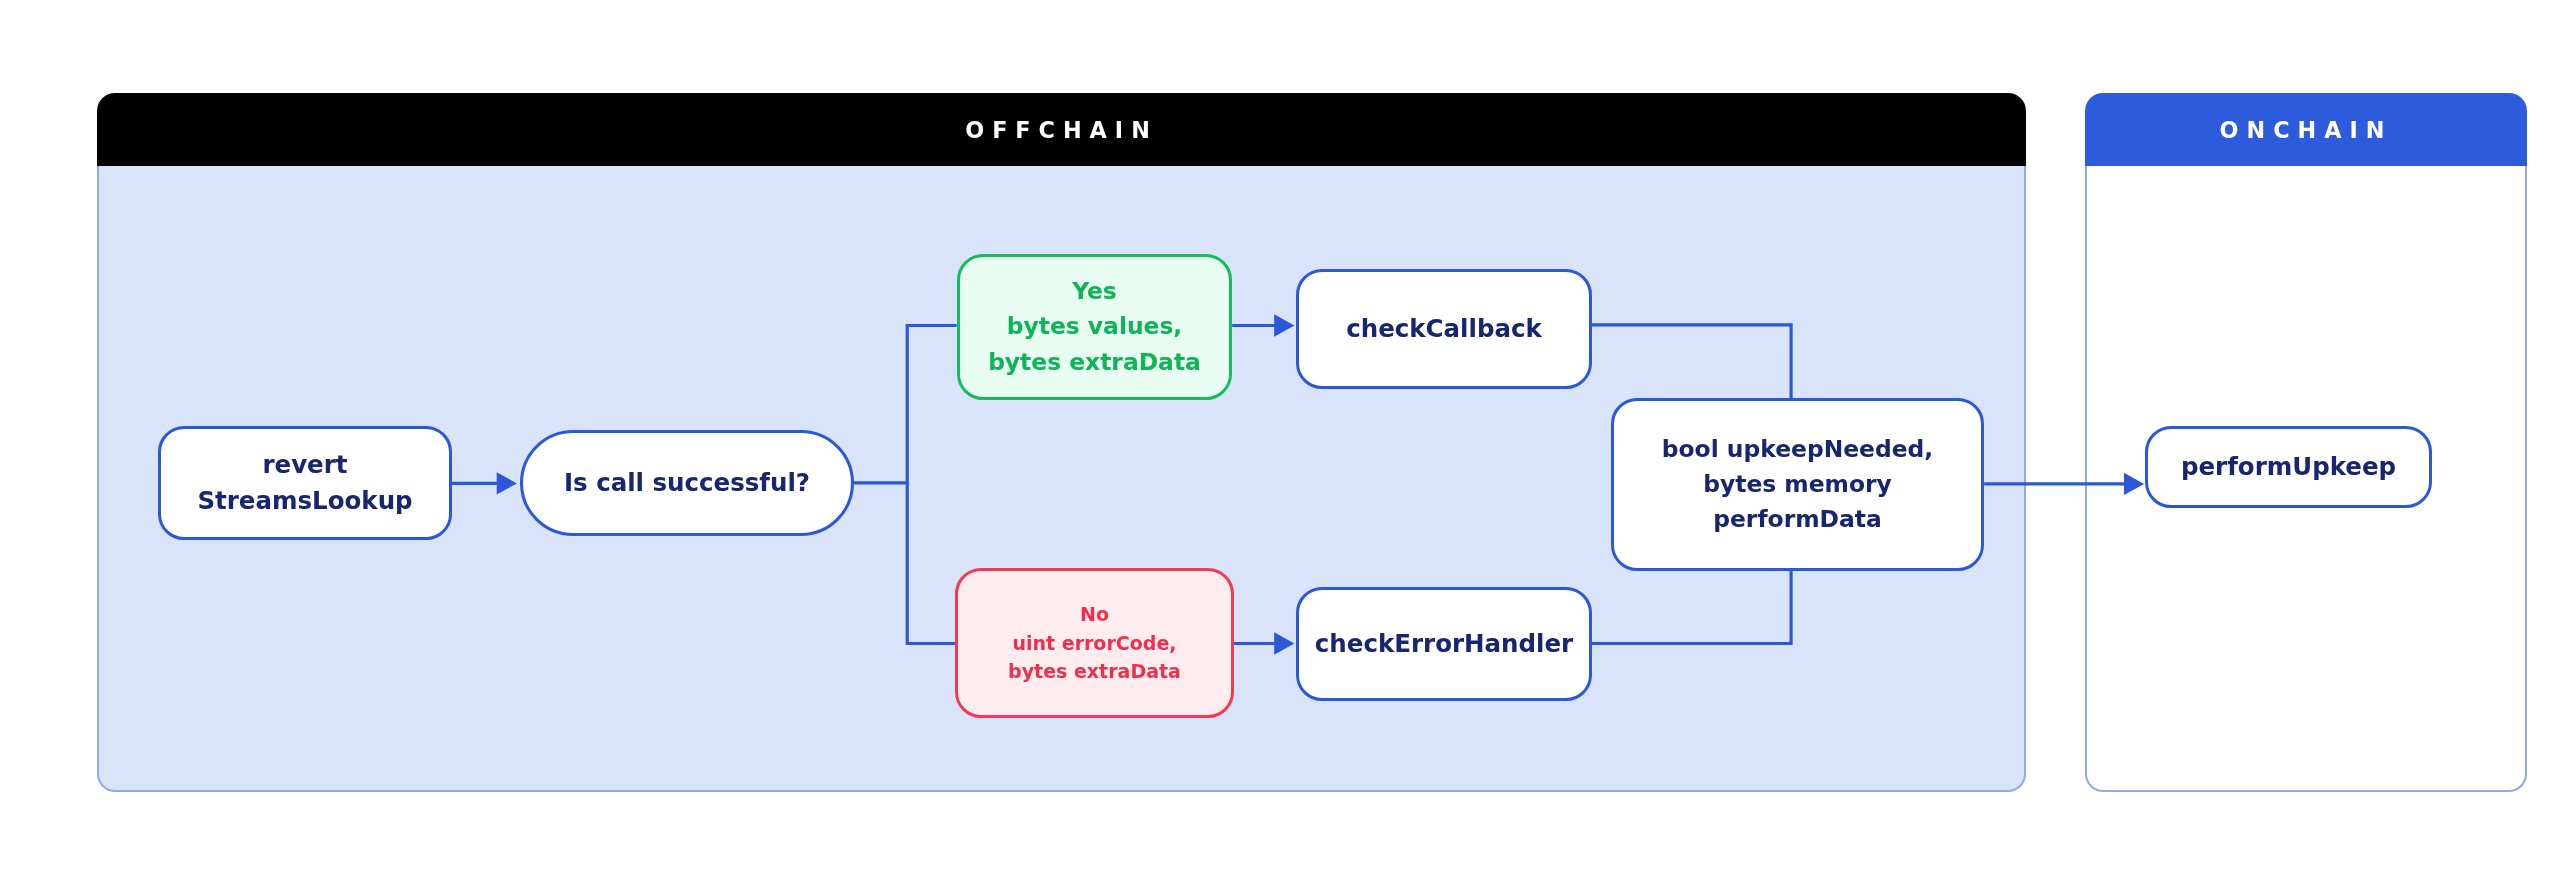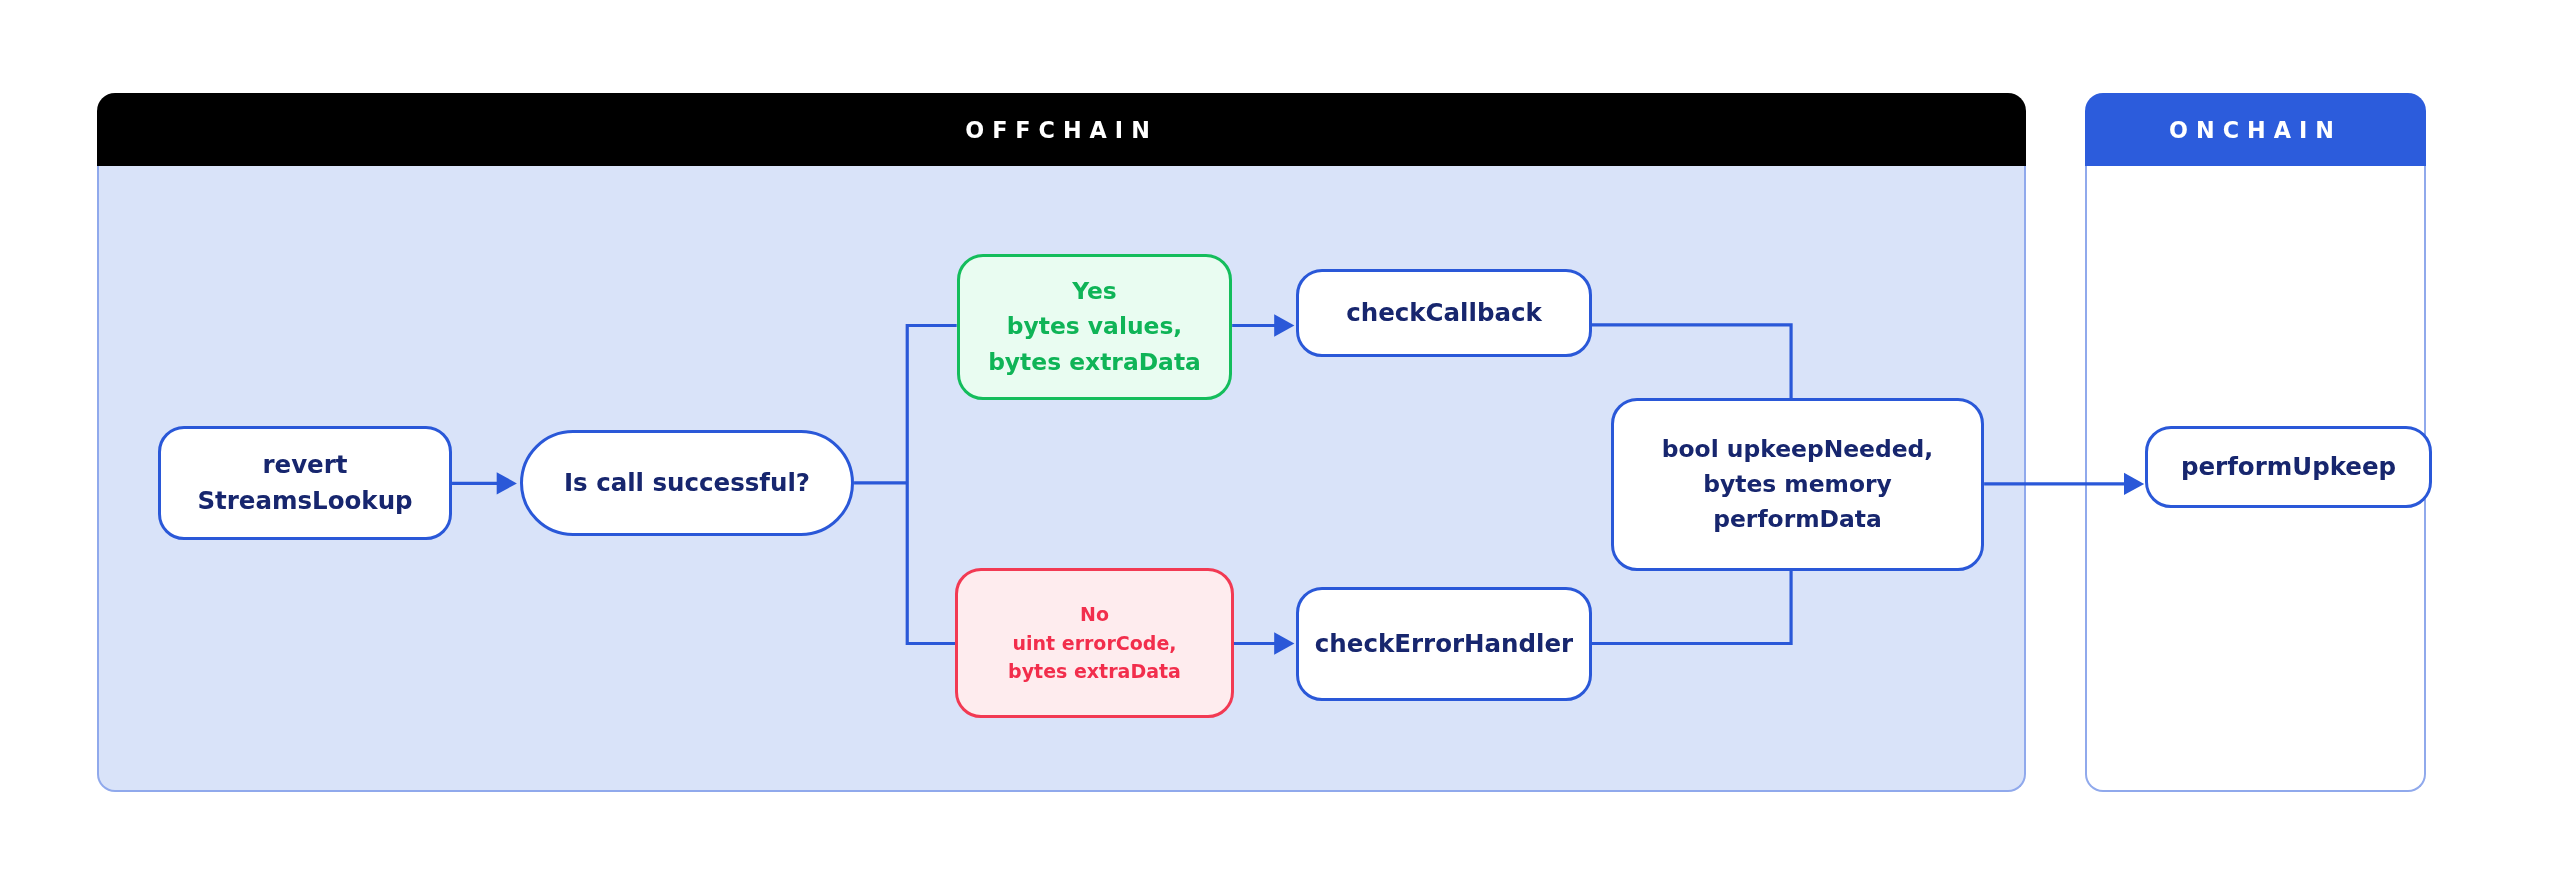--- a/index.html
+++ b/index.html
@@ -15,41 +15,41 @@
   .panel-header{
     height:73px;flex:0 0 73px;
     border-radius:18px 18px 0 0;
     display:flex;align-items:center;justify-content:center;
     color:#ffffff;font-size:22.3px;font-weight:bold;letter-spacing:8px;
   }
   .panel-body{flex:1;border:2.1px solid #90A9EC;border-top:none;border-radius:0 0 18px 18px;}
   .panel-offchain{left:97px;top:93px;width:1929px;height:699px;}
   .panel-offchain .panel-header{background:#000000;}
   .panel-offchain .panel-body{background:#D9E3F9;}
-  .panel-onchain{left:2085px;top:93px;width:341px;height:699px;}
+  .panel-onchain{left:2085px;top:93px;width:442px;height:699px;}
   .panel-onchain .panel-header{background:#2C5CDC;}
   .panel-onchain .panel-body{background:#ffffff;}
   
   .wires{position:absolute;left:0;top:0;width:2576px;height:886px;}
   .wire{fill:none;stroke:#2A58D8;stroke-width:6px;}
   .arrowhead{fill:#2A58D8;stroke:none;}
   
   .node{
     position:absolute;box-sizing:border-box;
     background:#ffffff;border:3.7px solid #2A58D8;border-radius:26px;
     display:flex;flex-direction:column;align-items:center;justify-content:center;
     text-align:center;color:#17266E;font-weight:bold;font-size:24.5px;line-height:1.5;
   }
   .node-revert{left:158px;top:426px;width:294px;height:114px;line-height:1.45;}
   .node-pill{left:520px;top:430px;width:334px;height:106px;border-radius:58px;}
   .node-yes{
     left:957px;top:254px;width:275px;height:146px;
     background:#E9FCF1;border-color:#14BD5C;color:#0FB457;font-size:23.4px;
   }
-  .node-check-callback{left:1296px;top:269px;width:296px;height:88px;}
+  .node-check-callback{left:1296px;top:269px;width:296px;height:120px;}
   .node-no{
     left:955px;top:568px;width:279px;height:150px;
     background:#FEECEE;border-color:#F23A53;color:#F22E4C;font-size:19px;
   }
   .node-check-error-handler{left:1296px;top:587px;width:296px;height:114px;}
   .node-upkeep{left:1611px;top:398px;width:373px;height:173px;font-size:23.4px;}
   .node-perform-upkeep{left:2145px;top:426px;width:287px;height:82px;}
   .node-line{display:block;}
 </style>
 </head>

